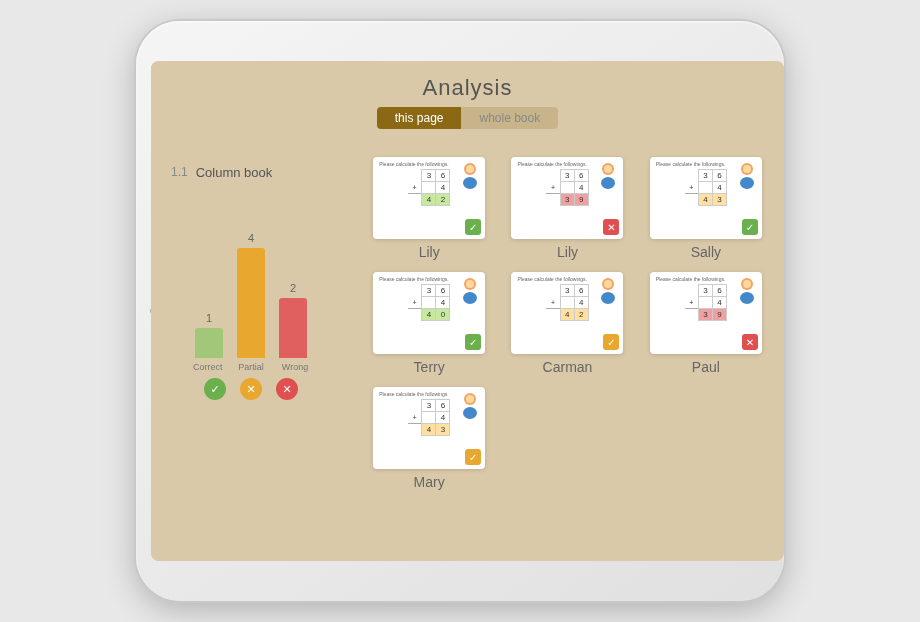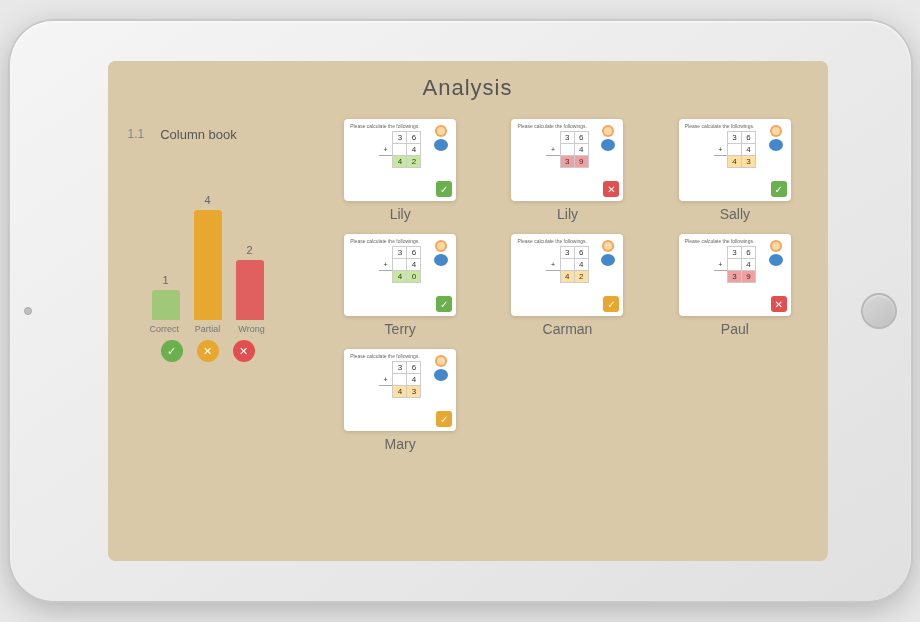--- a/index.html
+++ b/index.html
@@ -7,21 +7,21 @@
       background: #e8e8e8;
       display: flex;
       align-items: center;
       justify-content: center;
       min-height: 622px;
       width: 920px;
       font-family: 'Helvetica Neue', Arial, sans-serif;
     }
 
     .tablet-outer {
-      width: 901px;
+      width: 648px;
       height: 580px;
       background: linear-gradient(145deg, #f5f5f5 0%, #e0e0e0 100%);
       border-radius: 44px;
       box-shadow:
         0 0 0 2px #c8c8c8,
         0 8px 32px rgba(0,0,0,0.25),
         inset 0 1px 2px rgba(255,255,255,0.8);
       position: relative;
       display: flex;
       align-items: center;
@@ -118,21 +118,21 @@
       flex-shrink: 0;
     }
 
     .sidebar-item {
       padding: 8px 20px;
       font-size: 13px;
       color: #555;
       cursor: pointer;
       display: flex;
       align-items: flex-start;
-      gap: 16px;
+      gap: 8px;
     }
 
     .sidebar-item.active {
       background: #c8b07a;
     }
 
     .sidebar-item-num {
       color: #888;
       font-size: 12px;
     }
@@ -326,20 +326,24 @@
 <body>
 
 <div class="tablet-outer">
   <div class="tablet-button-left"></div>
   <div class="tablet-button-right"></div>
 
   <div class="screen">
 
     <div class="screen-header">
       <div class="screen-title">Analysis</div>
+      <div class="tab-bar">
+        <button class="tab-btn active">this page</button>
+        <button class="tab-btn inactive">whole book</button>
+      </div>
     </div>
 
     <div class="screen-body">
 
       <div class="sidebar">
         <div class="sidebar-item">
           <span class="sidebar-item-num">1.1</span>
           <span>Column book</span>
         </div>
 

